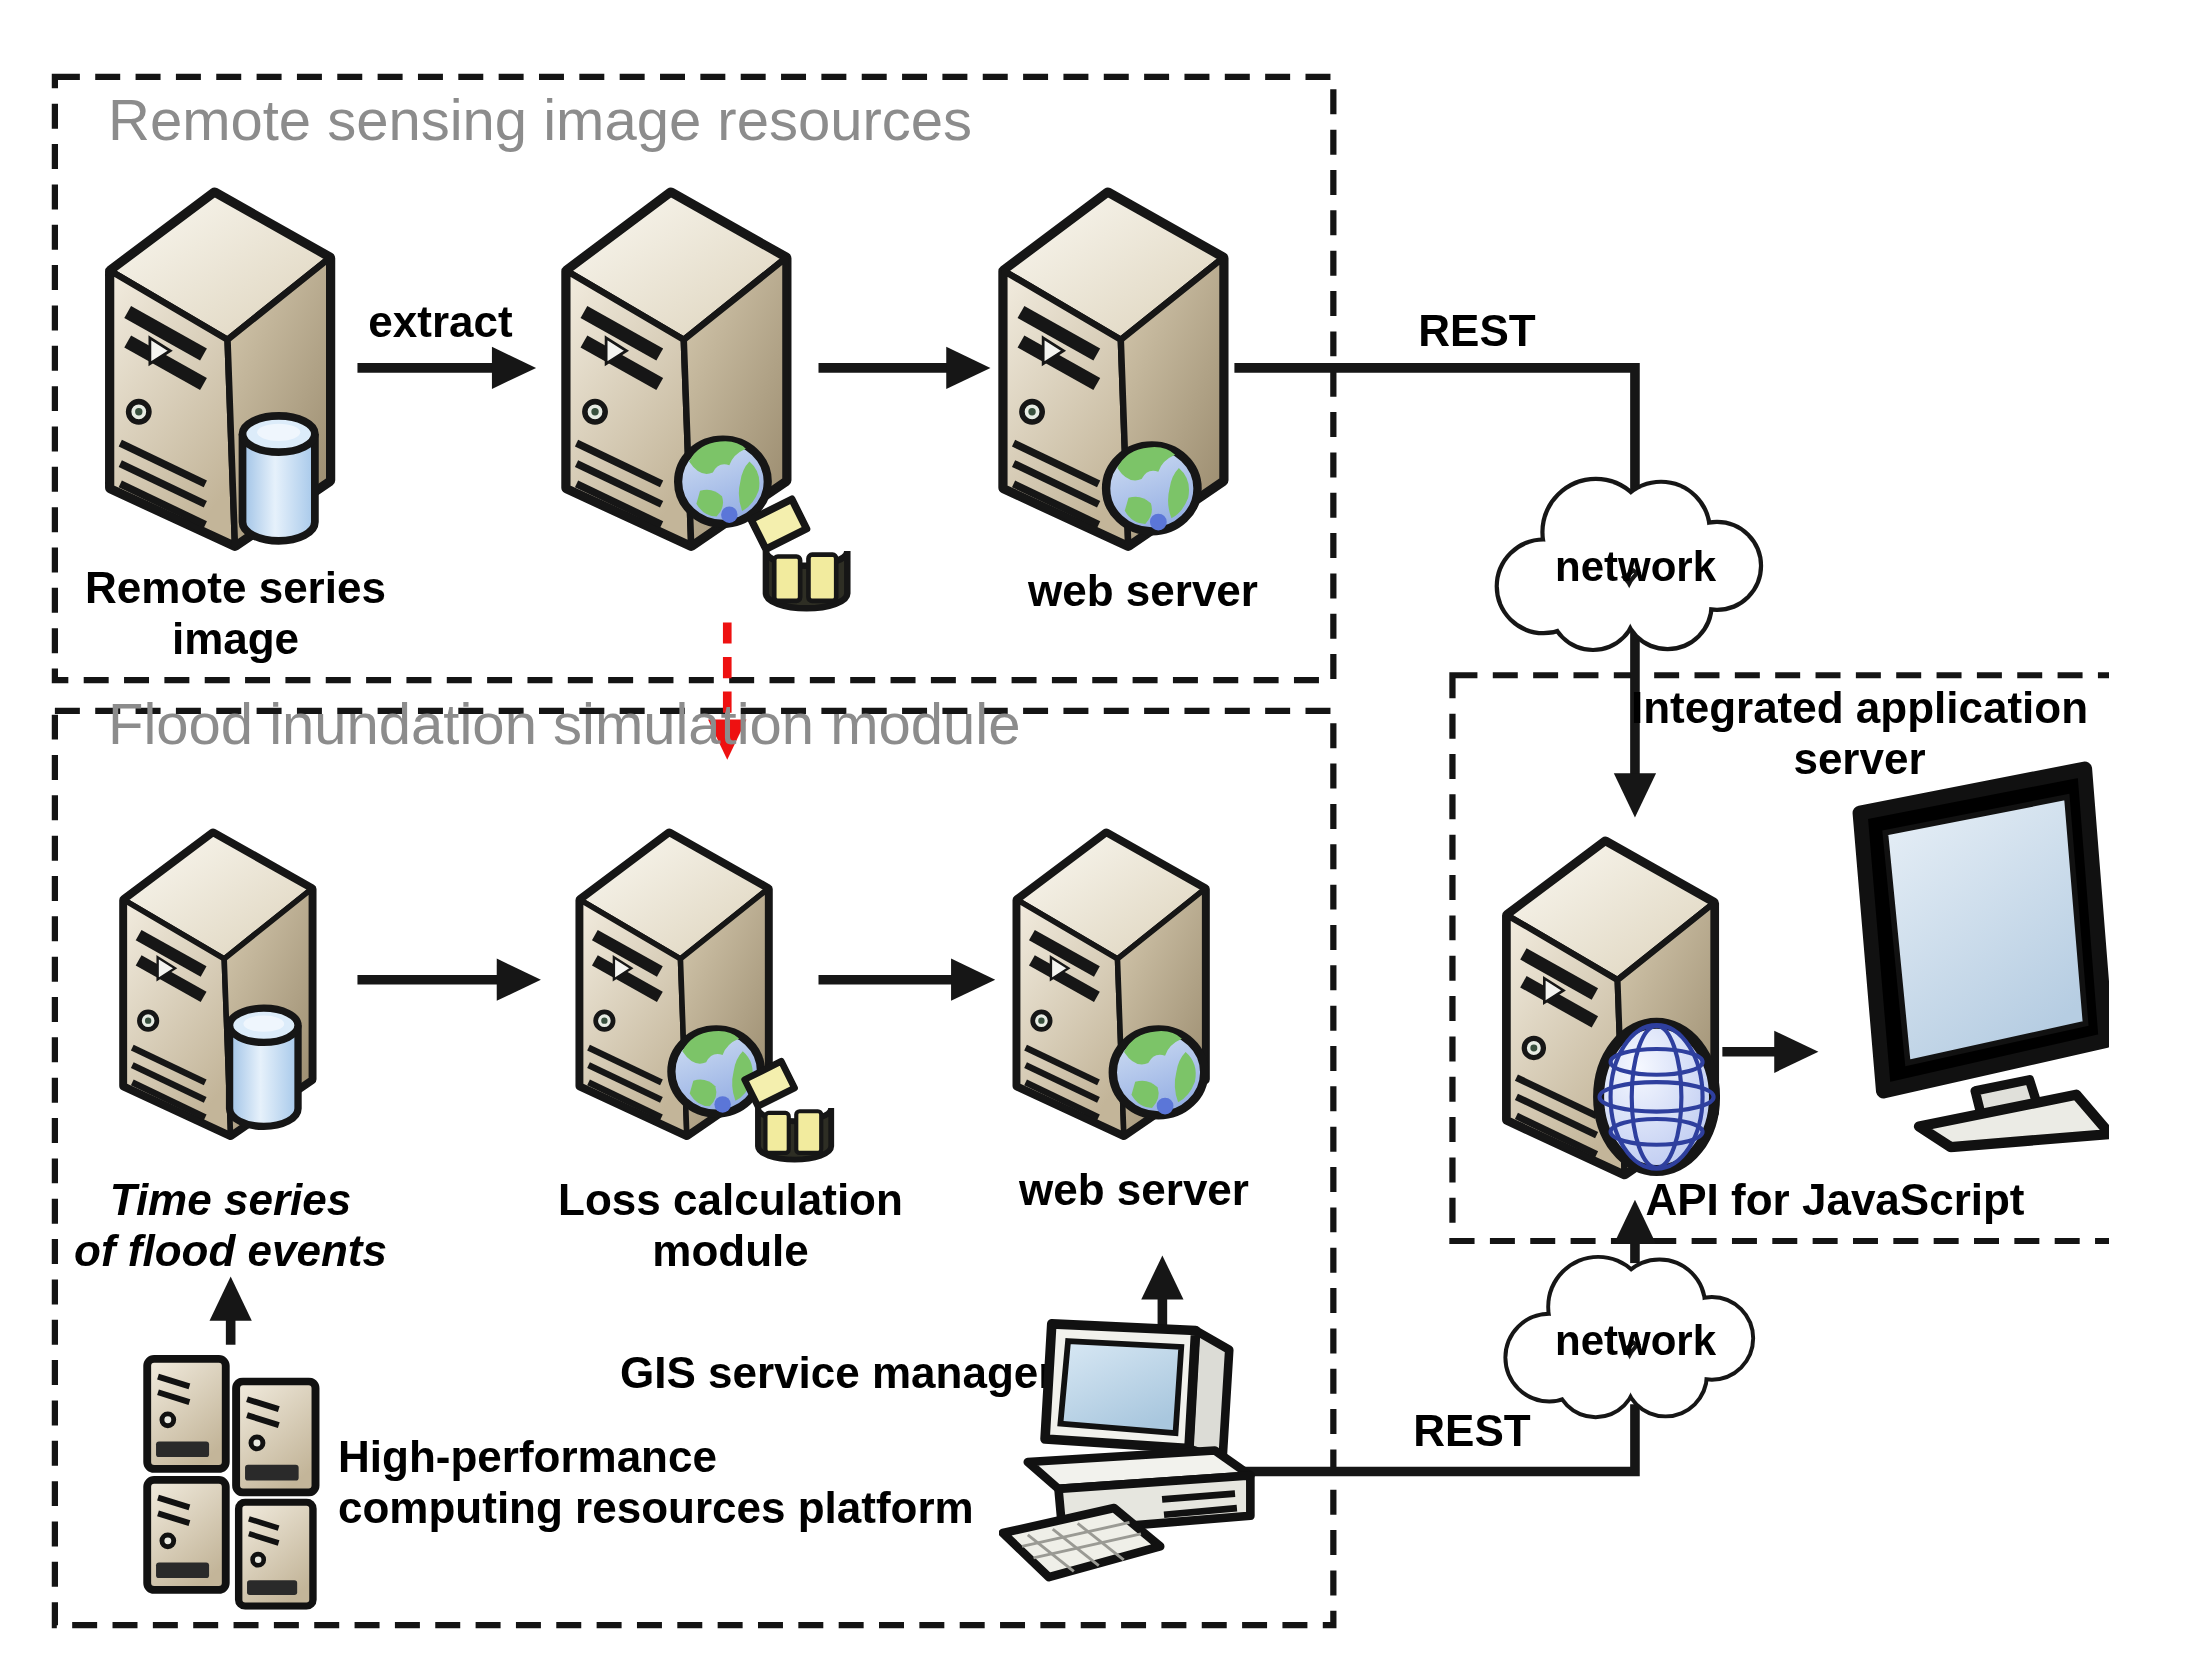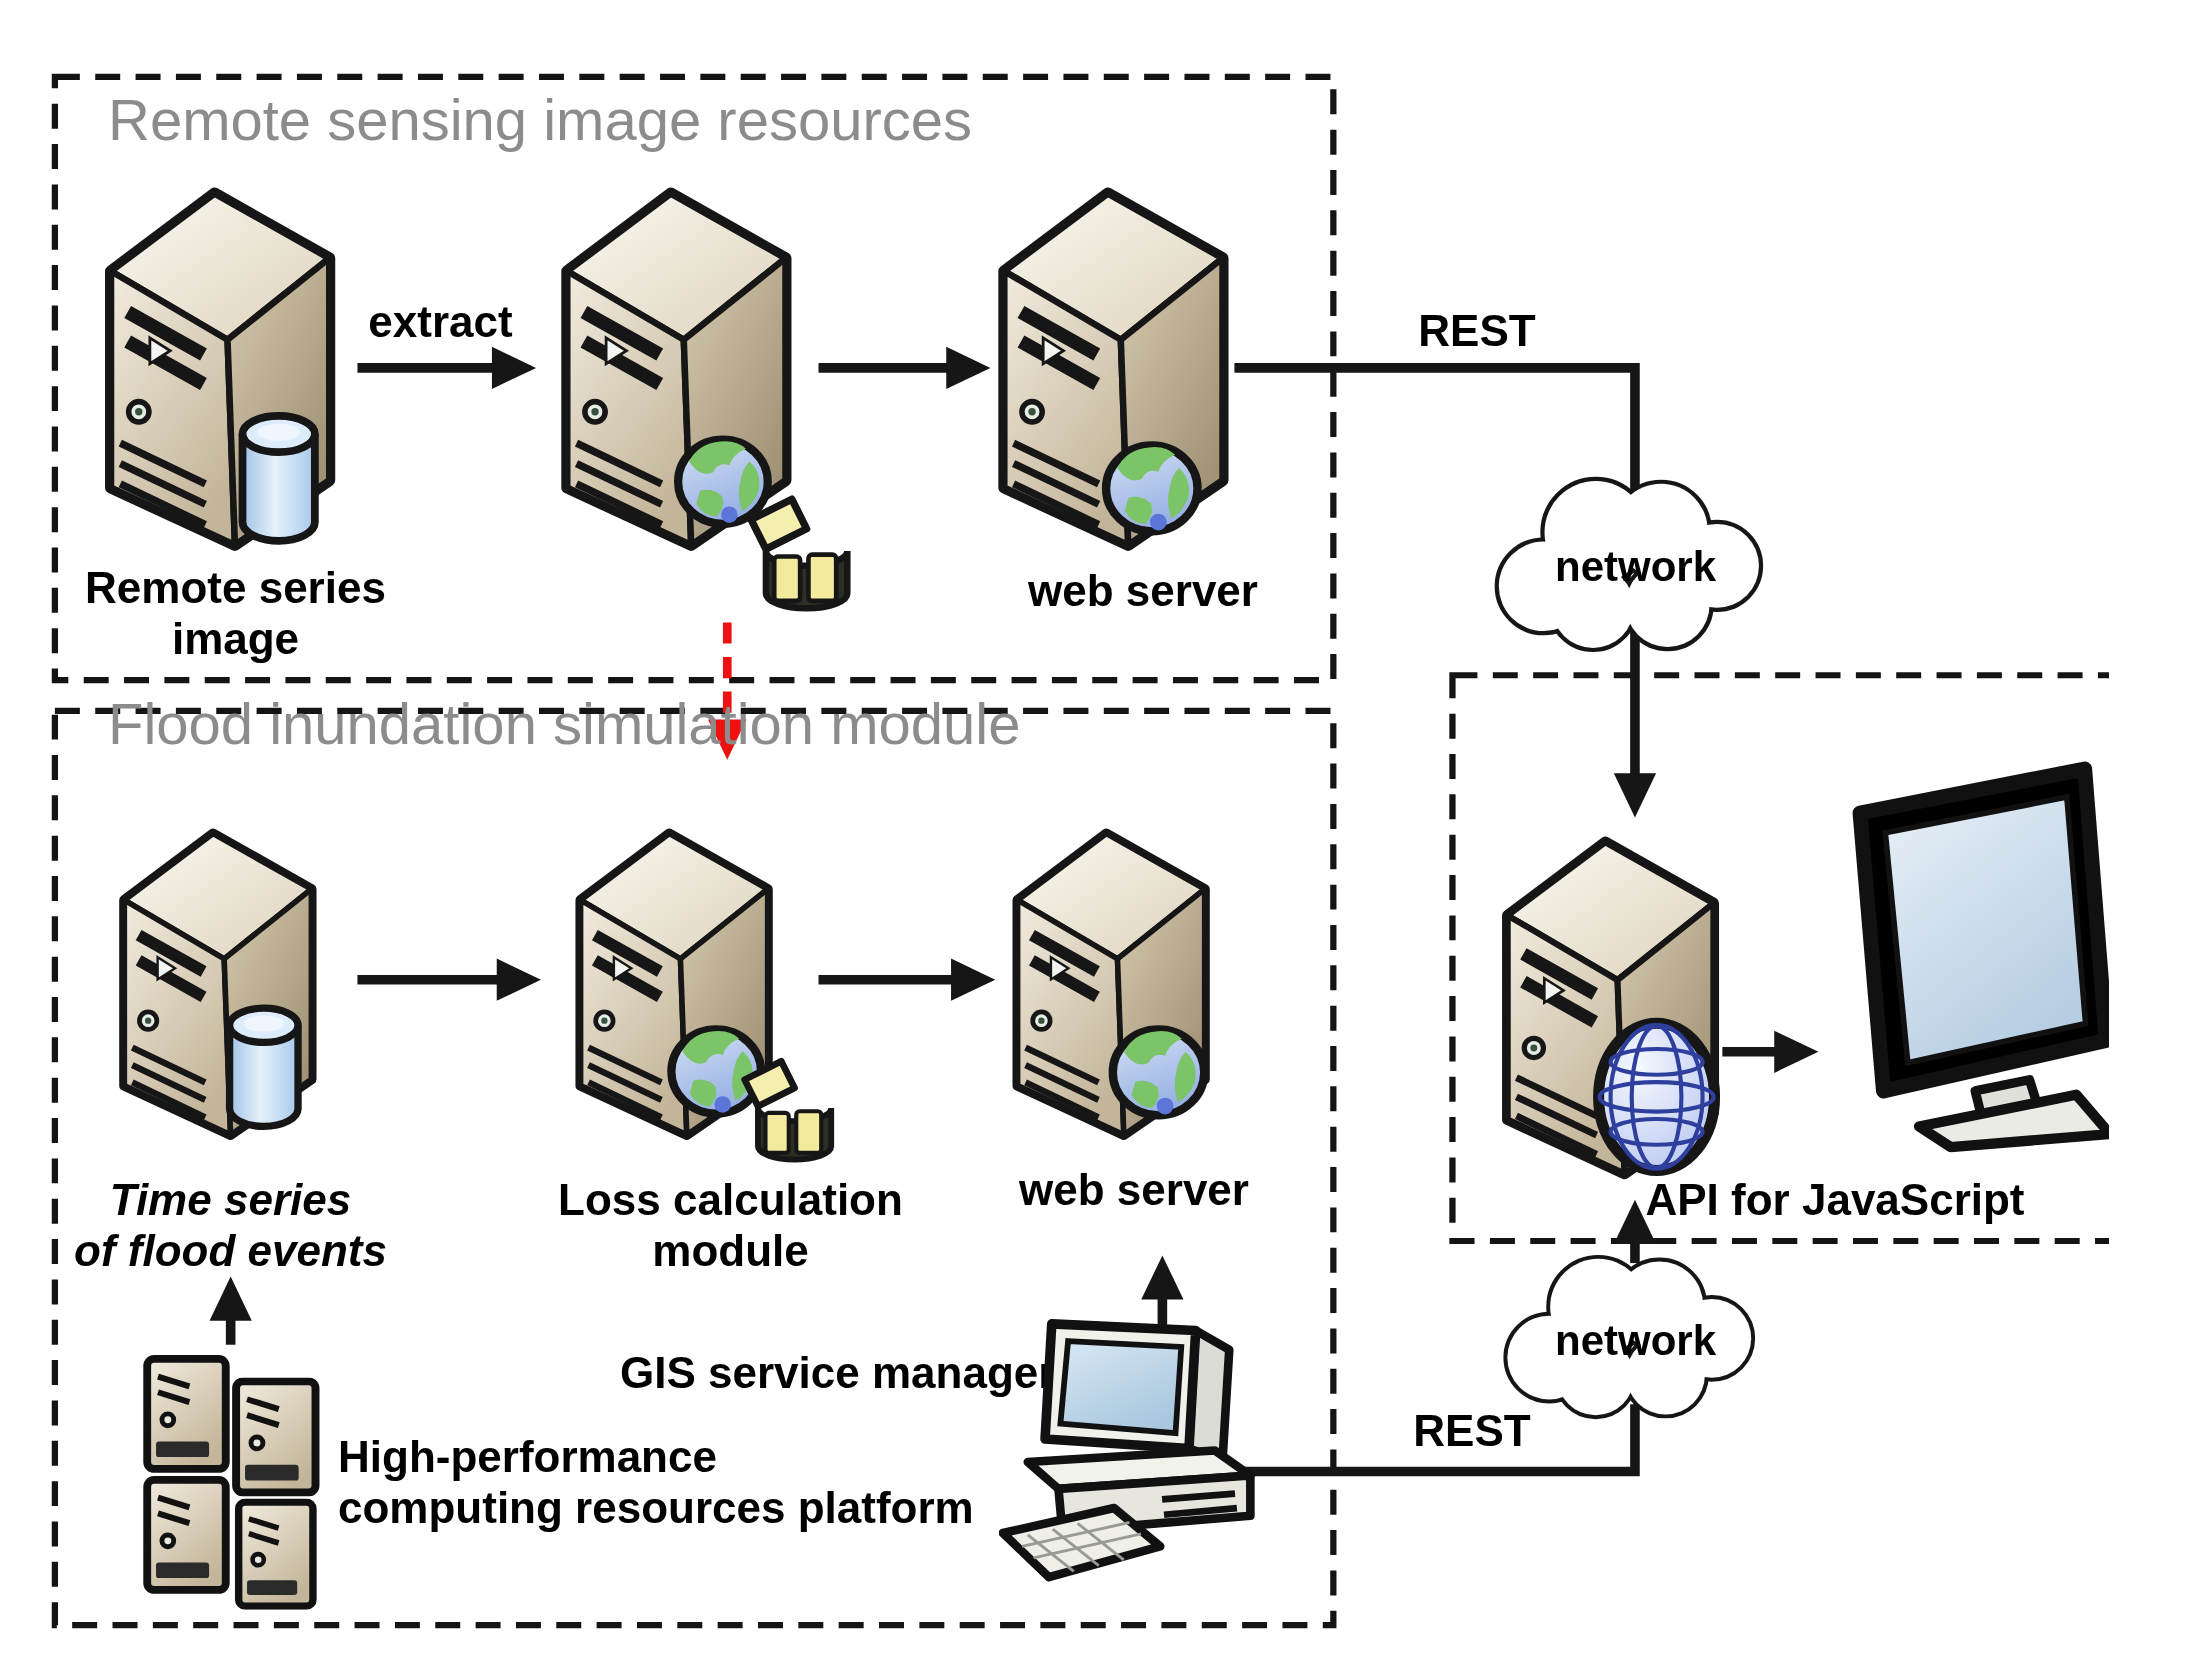--- a/index.html
+++ b/index.html
@@ -199,20 +199,22 @@
 
 
 <div class="t lbl" style="left:999px;top:565px;width:288px;">web server</div>
 
 <div class="t conn" style="left:1393px;top:307px;width:168px;">REST</div>
 
 <div class="t net" style="left:1501px;top:544px;width:269px;">network</div>
 
 <div class="t boxtitle" style="left:108px;top:692px;">Flood inundation simulation module</div>
 
+<div class="t lbl" style="left:1576px;top:682px;width:567px;">Integrated application
+server</div>
 
 <div class="t lbl" style="left:1561px;top:1174px;width:548px;">API for JavaScript</div>
 
 <div class="t lbl" style="left:67px;top:1174px;width:327px;font-style:italic;">Time series
 of flood events</div>
 
 <div class="t lbl" style="left:543px;top:1174px;width:375px;">Loss calculation
 module</div>
 
 <div class="t lbl" style="left:990px;top:1164px;width:288px;">web server</div>

